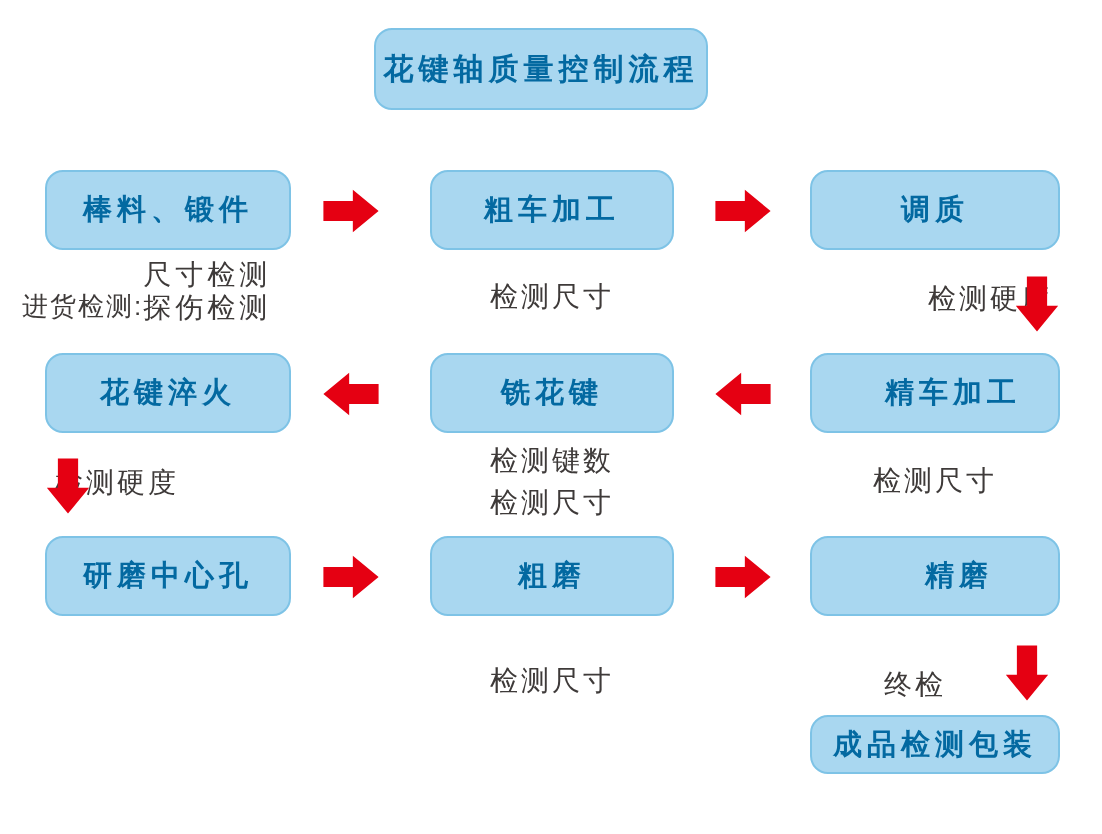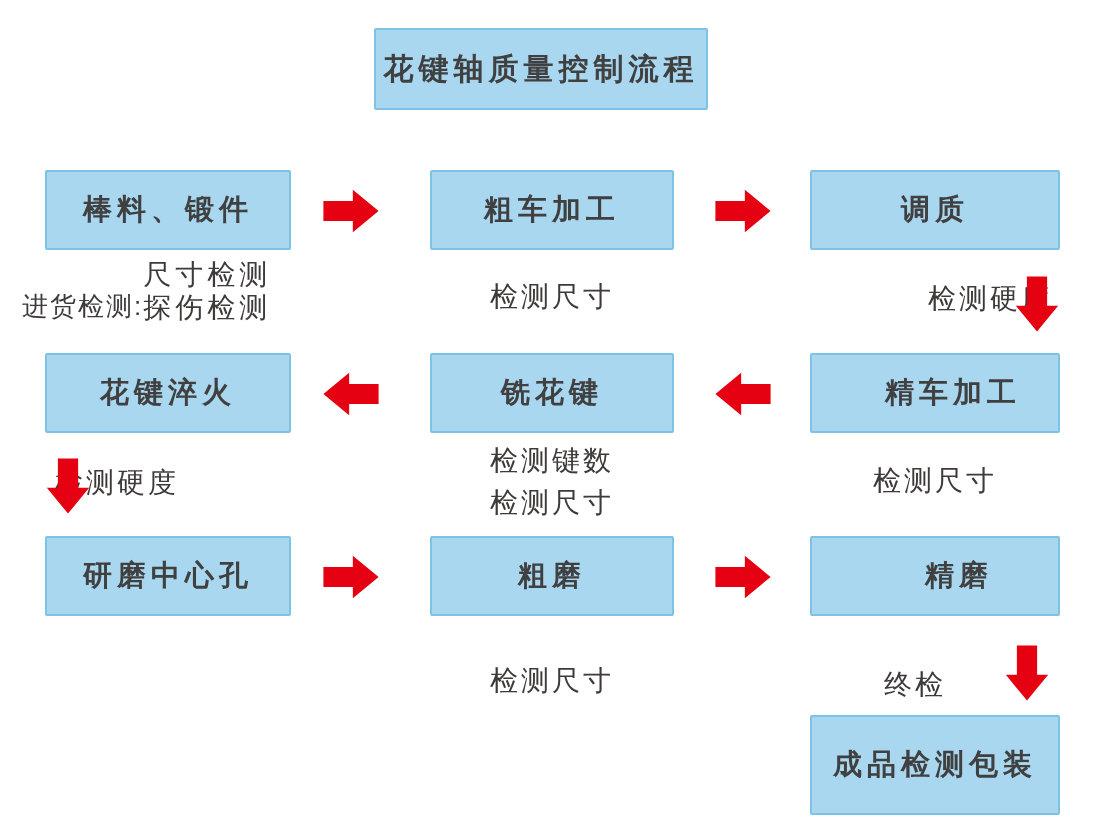--- a/index.html
+++ b/index.html
@@ -1,34 +1,34 @@
 <!DOCTYPE html>
 <html><head>
 <meta charset="utf-8">
 <style>
   html,body{margin:0;padding:0;background:#ffffff;}
   body{font-family:"Liberation Sans","DejaVu Sans",sans-serif;color:#3e3a39;}
   .canvas{position:relative;width:1102px;height:834px;background:#ffffff;overflow:hidden;}
 
   .node{position:absolute;height:80px;background:#a9d7f0;border:2px solid #7ec3e6;
-        border-radius:2px;display:flex;align-items:center;justify-content:center;
+        border-radius:18px;display:flex;align-items:center;justify-content:center;
         font-size:29px;font-weight:600;letter-spacing:5px;box-sizing:border-box;
-        color:#404040;white-space:nowrap;}
+        color:#0369a1;white-space:nowrap;}
   .title-node{left:374px;top:28px;width:334px;height:82px;font-size:30px;}
 
   .n-r1a{left:45px;top:170px;width:246px;}
   .n-r1b{left:430px;top:170px;width:244px;}
   .n-r1c{left:810px;top:170px;width:250px;}
   .n-r2a{left:45px;top:353px;width:246px;}
   .n-r2b{left:430px;top:353px;width:244px;}
   .n-r2c{left:810px;top:353px;width:250px;padding-left:36px;}
   .n-r3a{left:45px;top:536px;width:246px;}
   .n-r3b{left:430px;top:536px;width:244px;}
   .n-r3c{left:810px;top:536px;width:250px;padding-left:48px;}
-  .n-final{left:810px;top:715px;width:250px;height:100px;}
+  .n-final{left:810px;top:715px;width:250px;height:59px;}
 
   .h-arrow{position:absolute;width:58px;height:46px;}
   .v-arrow{position:absolute;width:46px;height:56px;}
   .a-r1x1{left:322px;top:188px;} .a-r1x2{left:714px;top:188px;}
   .a-r2x1{left:322px;top:371px;} .a-r2x2{left:714px;top:371px;}
   .a-r3x1{left:322px;top:554px;} .a-r3x2{left:714px;top:554px;}
   .arrow-fill{fill:#e50012;}
 
   .cap{position:absolute;font-size:28px;font-weight:500;letter-spacing:3px;
        color:#3e3a39;white-space:nowrap;}

